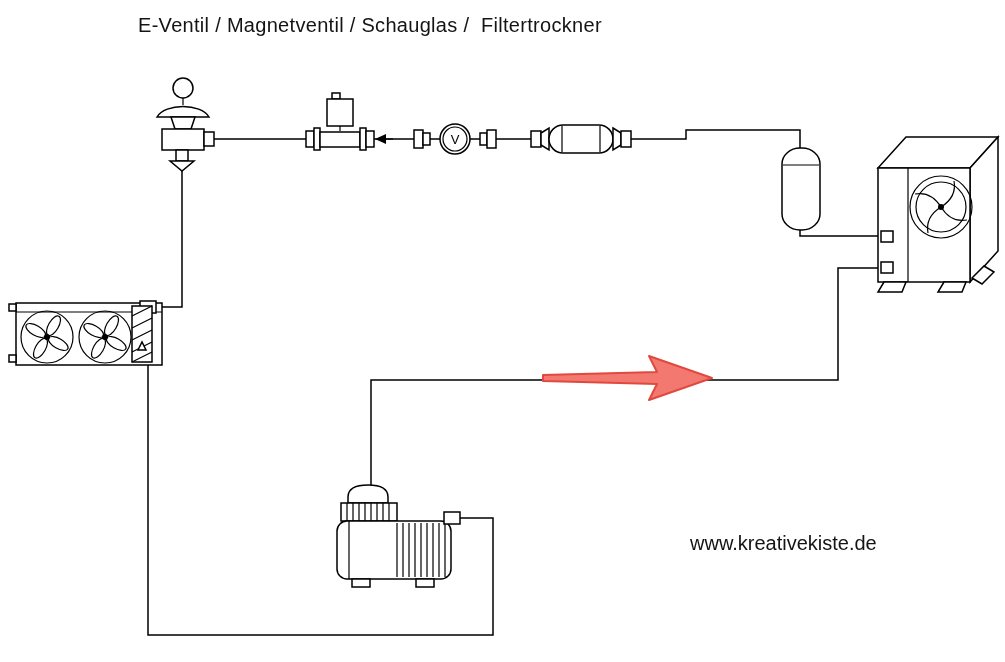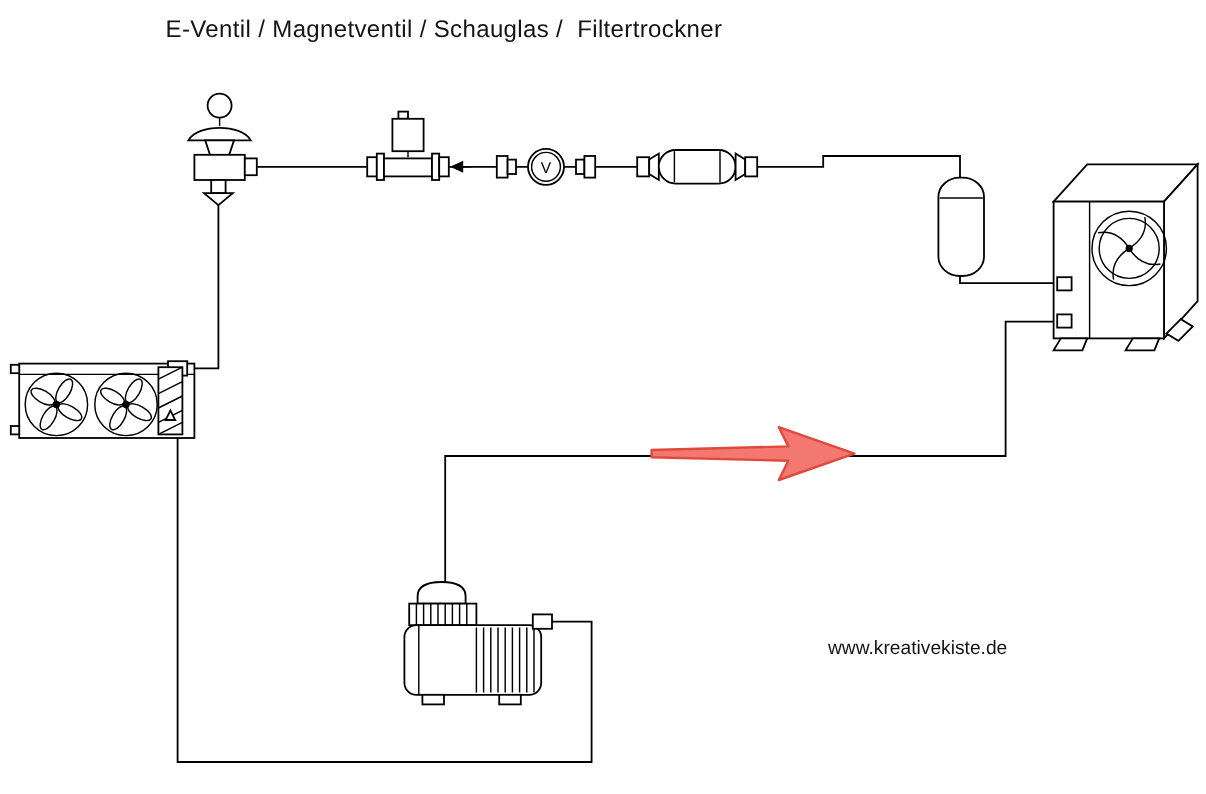--- a/index.html
+++ b/index.html
@@ -10,21 +10,21 @@
     background: #ffffff;
     overflow: hidden;
     font-family: "Liberation Sans", sans-serif;
   }
   .txt {
     position: absolute;
     color: #141414;
     white-space: pre;
   }
   #title { left: 138px; top: 14px; font-size: 20px; letter-spacing: 0.3px; }
-  #watermark { left: 690px; top: 532px; font-size: 16px; }
+  #watermark { left: 690px; top: 532px; font-size: 20px; }
   #schematic { position: absolute; left: 0; top: 0; }
   .pipe { stroke: #000; stroke-width: 1.5; fill: none; }
   .part { stroke: #000; stroke-width: 1.5; fill: #ffffff; }
   .thin { stroke: #000; stroke-width: 1.2; fill: none; }
   .solid { fill: #000; stroke: none; }
   .glyph { font-family: "Liberation Sans", sans-serif; font-size: 13px; text-anchor: middle; fill: #000; }
 </style>
 </head>
 <body>
 

